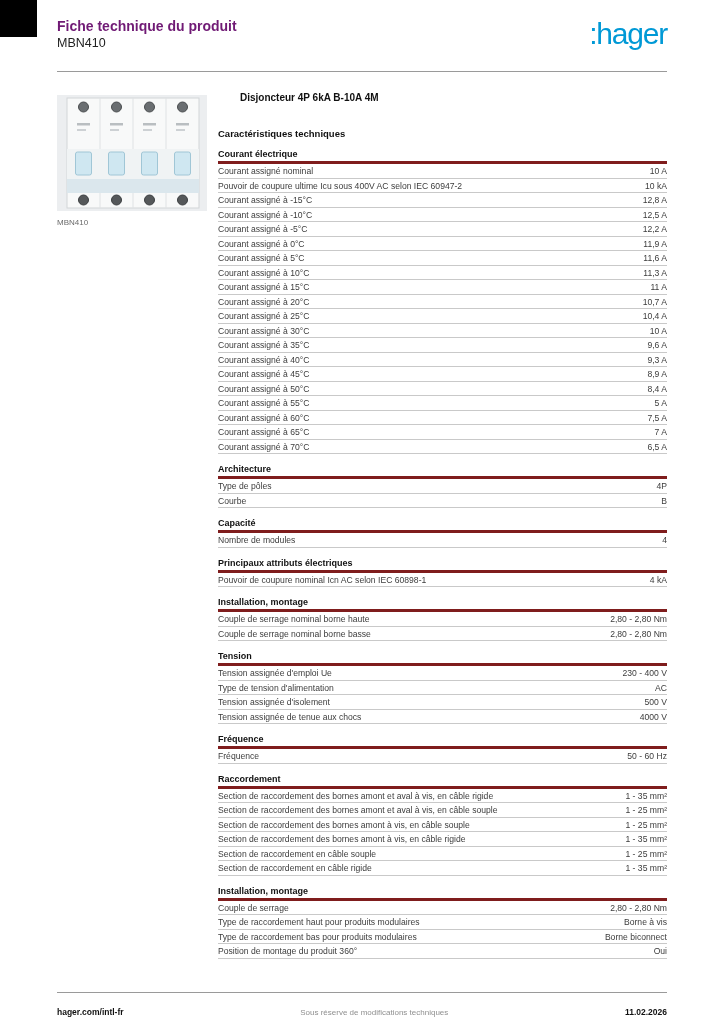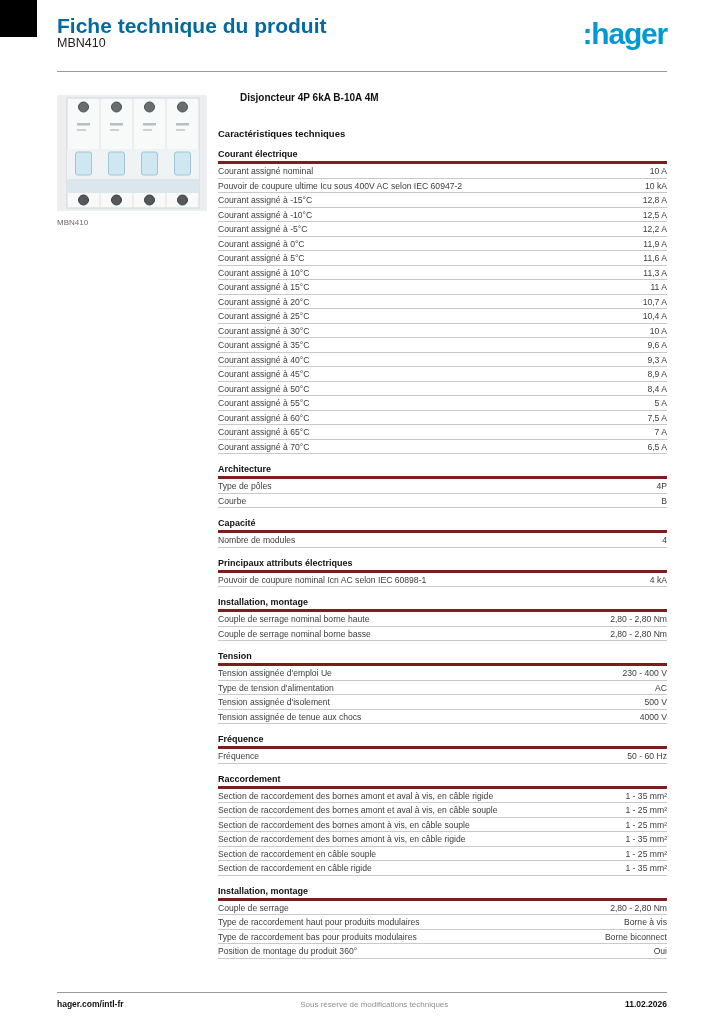--- a/index.html
+++ b/index.html
@@ -6,23 +6,23 @@
   html, body { background: #ffffff; }
   body {
     width: 724px; height: 1024px;
     font-family: "Liberation Sans", sans-serif;
     position: relative; color: #222; overflow: hidden;
   }
   .page { position: absolute; inset: 0; background: #fff; }
   .corner-mark { position: absolute; left: 0; top: 0; width: 37px; height: 37px; background: #000; }
 
   .header { position: absolute; left: 57px; right: 57px; top: 17px; height: 52px; }
-  .header-title { font-size: 21px; font-weight: bold; color: #0369a1; line-height: 18px; }
+  .header-title { font-size: 14px; font-weight: bold; color: #701a75; line-height: 18px; }
   .header-sub { font-size: 12.5px; color: #222; line-height: 17px; }
-  .logo { position: absolute; right: 0; top: 2px; font-size: 30px; font-weight: bold;
+  .logo { position: absolute; right: 0; top: 2px; font-size: 30px; font-weight: normal;
           color: #0099d6; letter-spacing: -1.2px; line-height: 30px; }
   .header-rule { position: absolute; left: 57px; right: 57px; top: 71px; border-top: 1px solid #9a9a9a; }
 
   .product-figure { position: absolute; left: 57px; top: 95px; width: 150px; }
   .product-figure svg { display: block; }
   .figure-caption { margin-top: 7px; font-size: 8px; color: #6b6b6b; }
 
   .content { position: absolute; left: 218px; right: 57px; top: 92px; }
   .product-name { font-size: 10px; font-weight: bold; color: #111; margin-bottom: 25px; margin-left: 22px; }
   .tech-title { font-size: 9.5px; font-weight: bold; color: #111; margin-bottom: 4px; }
@@ -34,21 +34,21 @@
               border-bottom: 1px solid #c9c9c9; padding: 2px 0 1.5px;
               line-height: 10px; font-size: 8.6px; color: #3c3c3c; }
   .spec-label { text-align: left; }
   .spec-value { text-align: right; white-space: nowrap; padding-left: 12px; }
 
   .footer-rule { position: absolute; left: 57px; right: 57px; top: 992px; border-top: 1px solid #9a9a9a; }
   .footer { position: absolute; left: 57px; right: 57px; top: 999px;
             display: flex; justify-content: space-between; align-items: baseline; }
   .footer-left  { font-size: 8.5px; font-weight: bold; color: #111; }
   .footer-center{ font-size: 8px; color: #8f8f8f; }
-  .footer-right { font-size: 8.5px; font-weight: bold; color: #111; }
+  .footer-right { font-size: 8.5px; font-weight: bold; color: #111; margin-top: 8px; }
 </style>
 </head>
 <body>
 
 <div class="page">
 
   <div class="corner-mark"></div>
 
   <header class="header">
     <div class="header-title">Fiche technique du produit</div>

